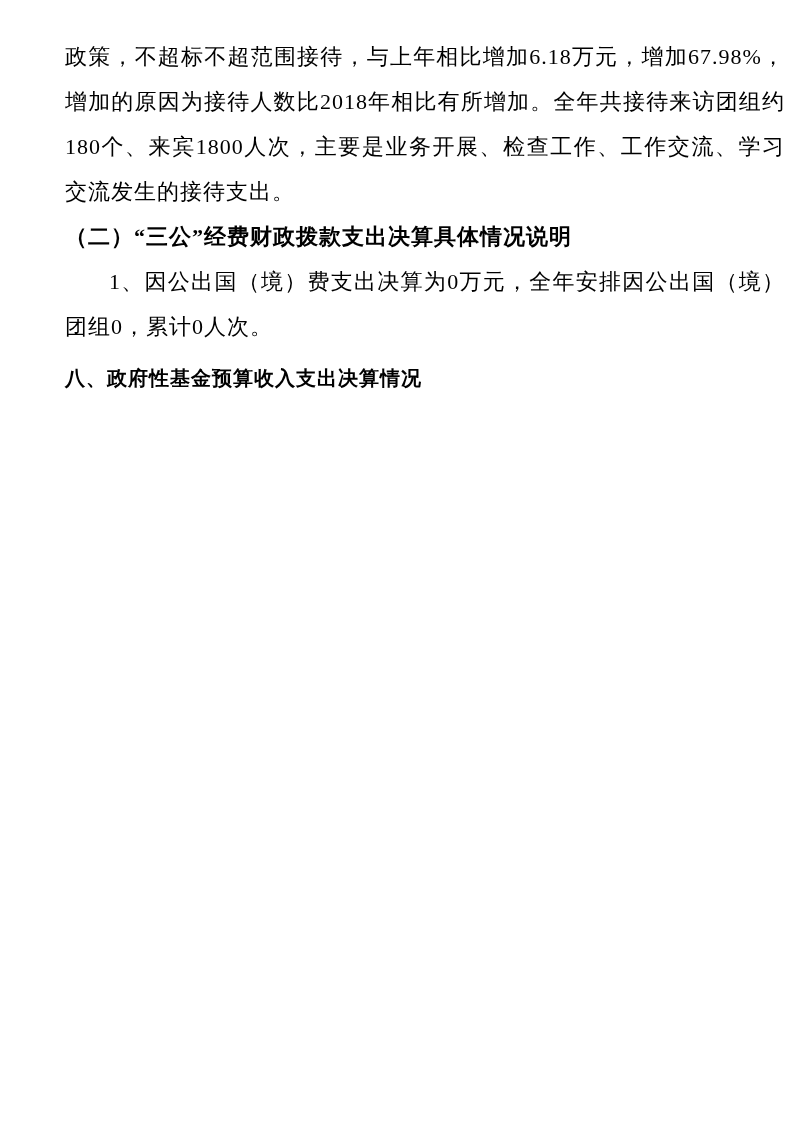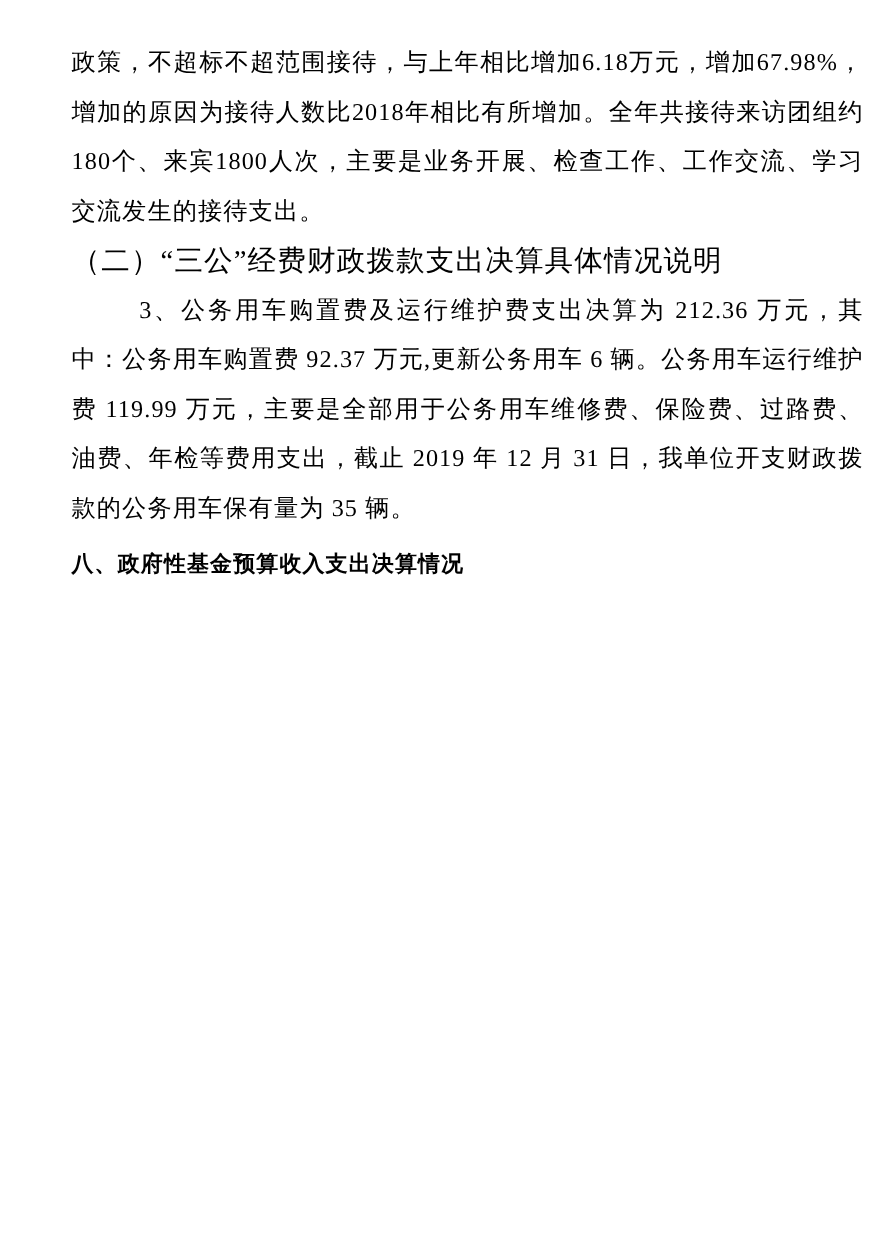--- a/index.html
+++ b/index.html
@@ -28,22 +28,22 @@
     text-indent: 2em;
   }
   .par.continued {
     text-indent: 0;
   }
   .par.wide-indent {
     text-indent: 2.8em;
   }
   .sub-heading {
     margin: 0;
-    font-size: 26px;
-    font-weight: 400;
+    font-size: 22px;
+    font-weight: 700;
     line-height: 45px;
     text-indent: 0;
     text-align: left;
     font-family: "Liberation Serif", "DejaVu Serif", serif;
     letter-spacing: 1px;
   }
   .main-heading {
     margin: 6px 0 0 0;
     font-size: 20px;
     font-weight: 700;
@@ -58,19 +58,19 @@
 <body>
 
 <div class="page">
 
   <p class="par continued">政策，不超标不超范围接待，与上年相比增加6.18万元，增加67.98%，增加的原因为接待人数比2018年相比有所增加。全年共接待来访团组约180个、来宾1800人次，主要是业务开展、检查工作、工作交流、学习交流发生的接待支出。</p>
 
 
   <h3 class="sub-heading">（二）“三公”经费财政拨款支出决算具体情况说明</h3>
 
 
+  <p class="par">1、因公出国（境）费支出决算为0万元，全年安排因公出国（境）团组0，累计0人次。</p>
 
 
-  <p class="par wide-indent">3、公务用车购置费及运行维护费支出决算为 212.36 万元，其中：公务用车购置费 92.37 万元,更新公务用车 6 辆。公务用车运行维护费 119.99 万元，主要是全部用于公务用车维修费、保险费、过路费、油费、年检等费用支出，截止 2019 年 12 月 31 日，我单位开支财政拨款的公务用车保有量为 35 辆。</p>
 
   <h2 class="main-heading">八、政府性基金预算收入支出决算情况</h2>
 
 </div>
 
 </body></html>

